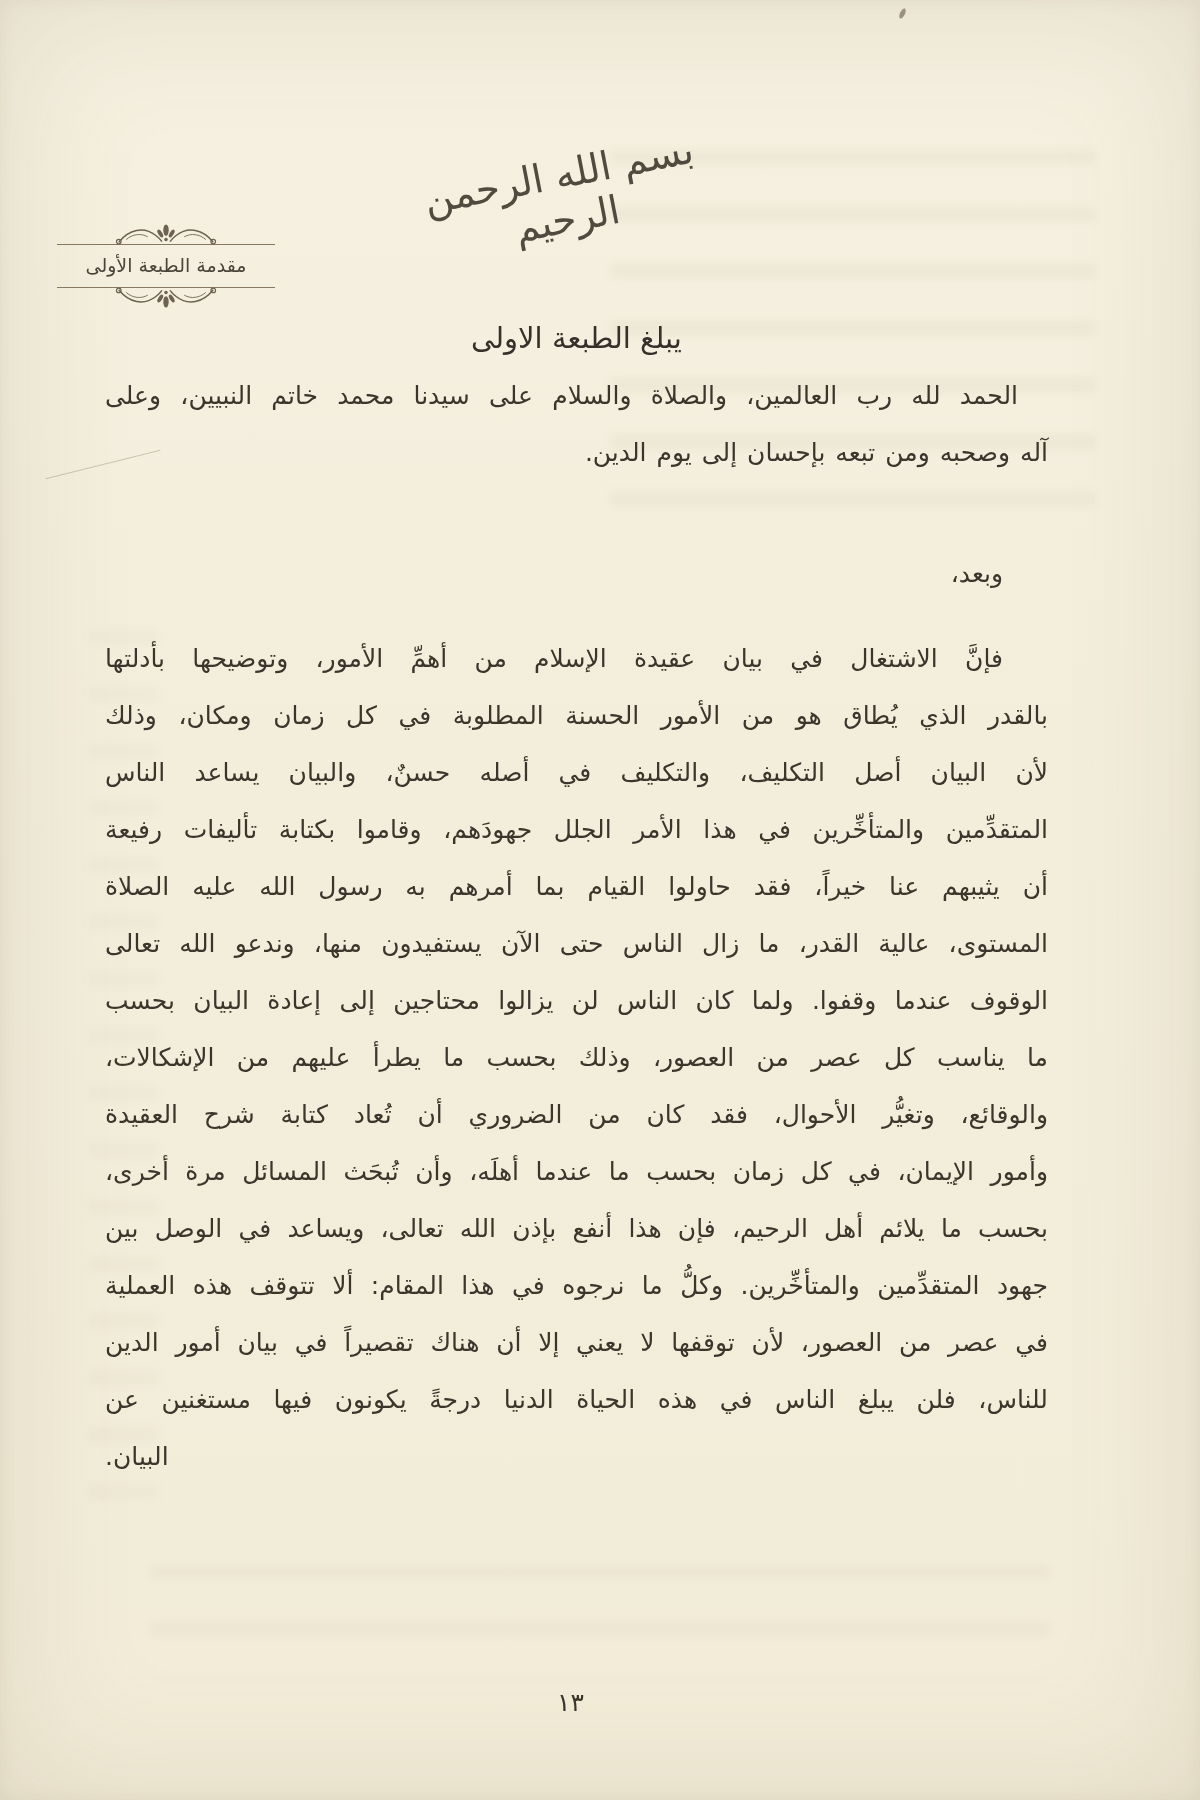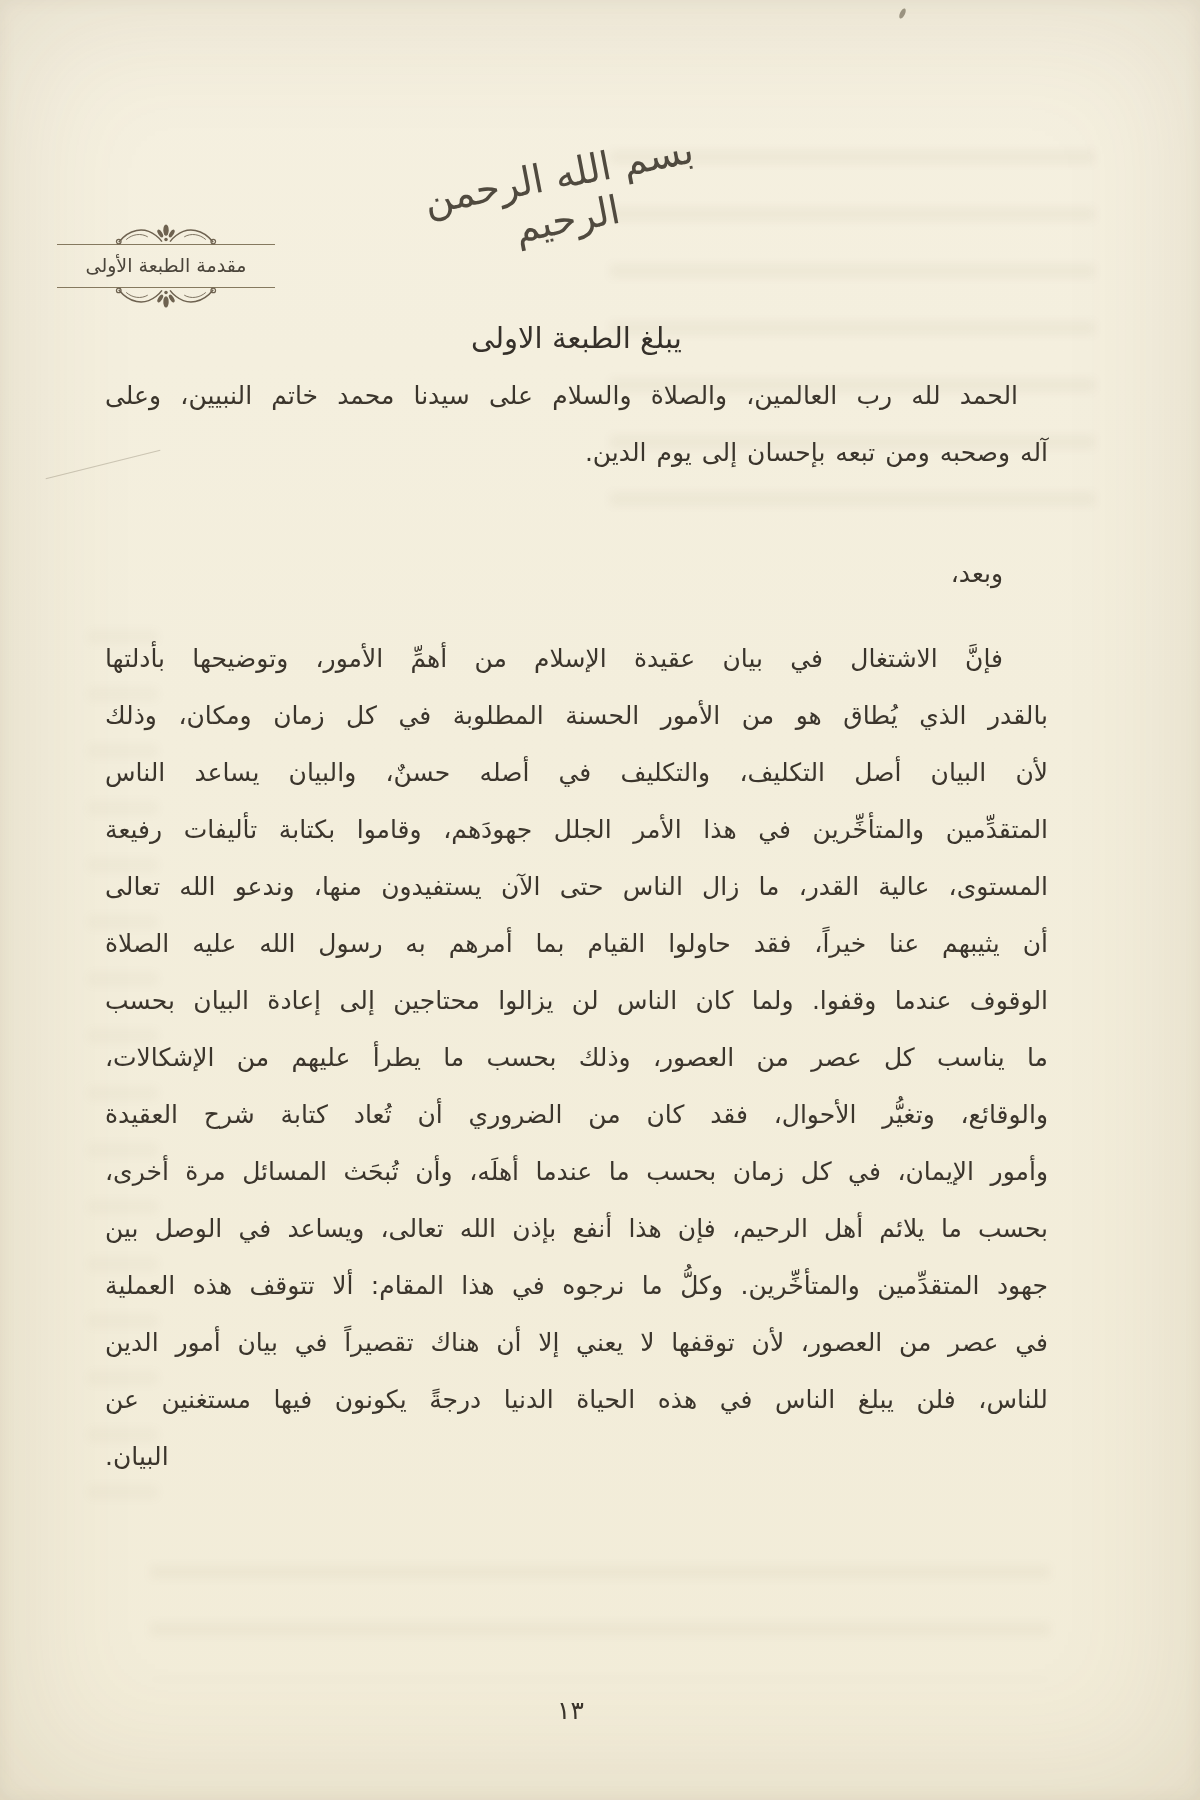--- a/index.html
+++ b/index.html
@@ -80,29 +80,28 @@
   .p2{margin-top:64px;}
   .p3{margin-top:28px;}
   .ln{
     text-align:justify;
     text-align-last:justify;
     word-spacing:2px;
   }
   .ln.first{text-indent:45px;}
   .ln.first-sm{text-indent:30px;}
   .ln.end{text-align:right;text-align-last:right;}
-  .ln.lead{text-align:left;text-align-last:right;text-indent:45px;}
+  .ln.lead{text-align:left;text-align-last:right;text-indent:45px;font-family:Liberation Serif, serif;}
   .ln.last-left{text-align:left;text-align-last:left;}
 
   .pageno{
     position:absolute;left:105px;right:164px;top:1688px;
     text-align:center;
     font-size:25px;
     color:#3b352c;
-    margin-top:8px;
   }
 </style>
 </head>
 <body>
 
 <svg width="0" height="0" style="position:absolute" aria-hidden="true">
   <defs>
     <g id="orn-half" fill="none" stroke="#6e6250">
       <path d="M5 33 C 20 14, 42 9, 60 23 C 64 26 67 29 69 32" stroke-width="2.2"></path>
       <path d="M16 29 C 25 21, 38 19, 48 25" stroke-width="1.3"></path>
@@ -151,22 +150,22 @@
 
     <p class="p2">
       <span class="ln lead" style="display:block">وبعد،</span>
     </p>
 
     <p class="p3">
       <span class="ln first" style="display:block">فإنَّ الاشتغال في بيان عقيدة الإسلام من أهمِّ الأمور، وتوضيحها بأدلتها</span>
       <span class="ln" style="display:block">بالقدر الذي يُطاق هو من الأمور الحسنة المطلوبة في كل زمان ومكان، وذلك</span>
       <span class="ln" style="display:block">لأن البيان أصل التكليف، والتكليف في أصله حسنٌ، والبيان يساعد الناس</span>
       <span class="ln" style="display:block">المتقدِّمين والمتأخِّرين في هذا الأمر الجلل جهودَهم، وقاموا بكتابة تأليفات رفيعة</span>
+      <span class="ln" style="display:block">أن يثيبهم عنا خيراً، فقد حاولوا القيام بما أمرهم به رسول الله عليه الصلاة</span>
       <span class="ln" style="display:block">المستوى، عالية القدر، ما زال الناس حتى الآن يستفيدون منها، وندعو الله تعالى</span>
-      <span class="ln" style="display:block">أن يثيبهم عنا خيراً، فقد حاولوا القيام بما أمرهم به رسول الله عليه الصلاة</span>
       <span class="ln" style="display:block">الوقوف عندما وقفوا. ولما كان الناس لن يزالوا محتاجين إلى إعادة البيان بحسب</span>
       <span class="ln" style="display:block">ما يناسب كل عصر من العصور، وذلك بحسب ما يطرأ عليهم من الإشكالات،</span>
       <span class="ln" style="display:block">والوقائع، وتغيُّر الأحوال، فقد كان من الضروري أن تُعاد كتابة شرح العقيدة</span>
       <span class="ln" style="display:block">وأمور الإيمان، في كل زمان بحسب ما عندما أهلَه، وأن تُبحَث المسائل مرة أخرى،</span>
       <span class="ln" style="display:block">بحسب ما يلائم أهل الرحيم، فإن هذا أنفع بإذن الله تعالى، ويساعد في الوصل بين</span>
       <span class="ln" style="display:block">جهود المتقدِّمين والمتأخِّرين. وكلُّ ما نرجوه في هذا المقام: ألا تتوقف هذه العملية</span>
       <span class="ln" style="display:block">في عصر من العصور، لأن توقفها لا يعني إلا أن هناك تقصيراً في بيان أمور الدين</span>
       <span class="ln" style="display:block">للناس، فلن يبلغ الناس في هذه الحياة الدنيا درجةً يكونون فيها مستغنين عن</span>
       <span class="ln last-left" style="display:block">البيان.</span>
     </p>

